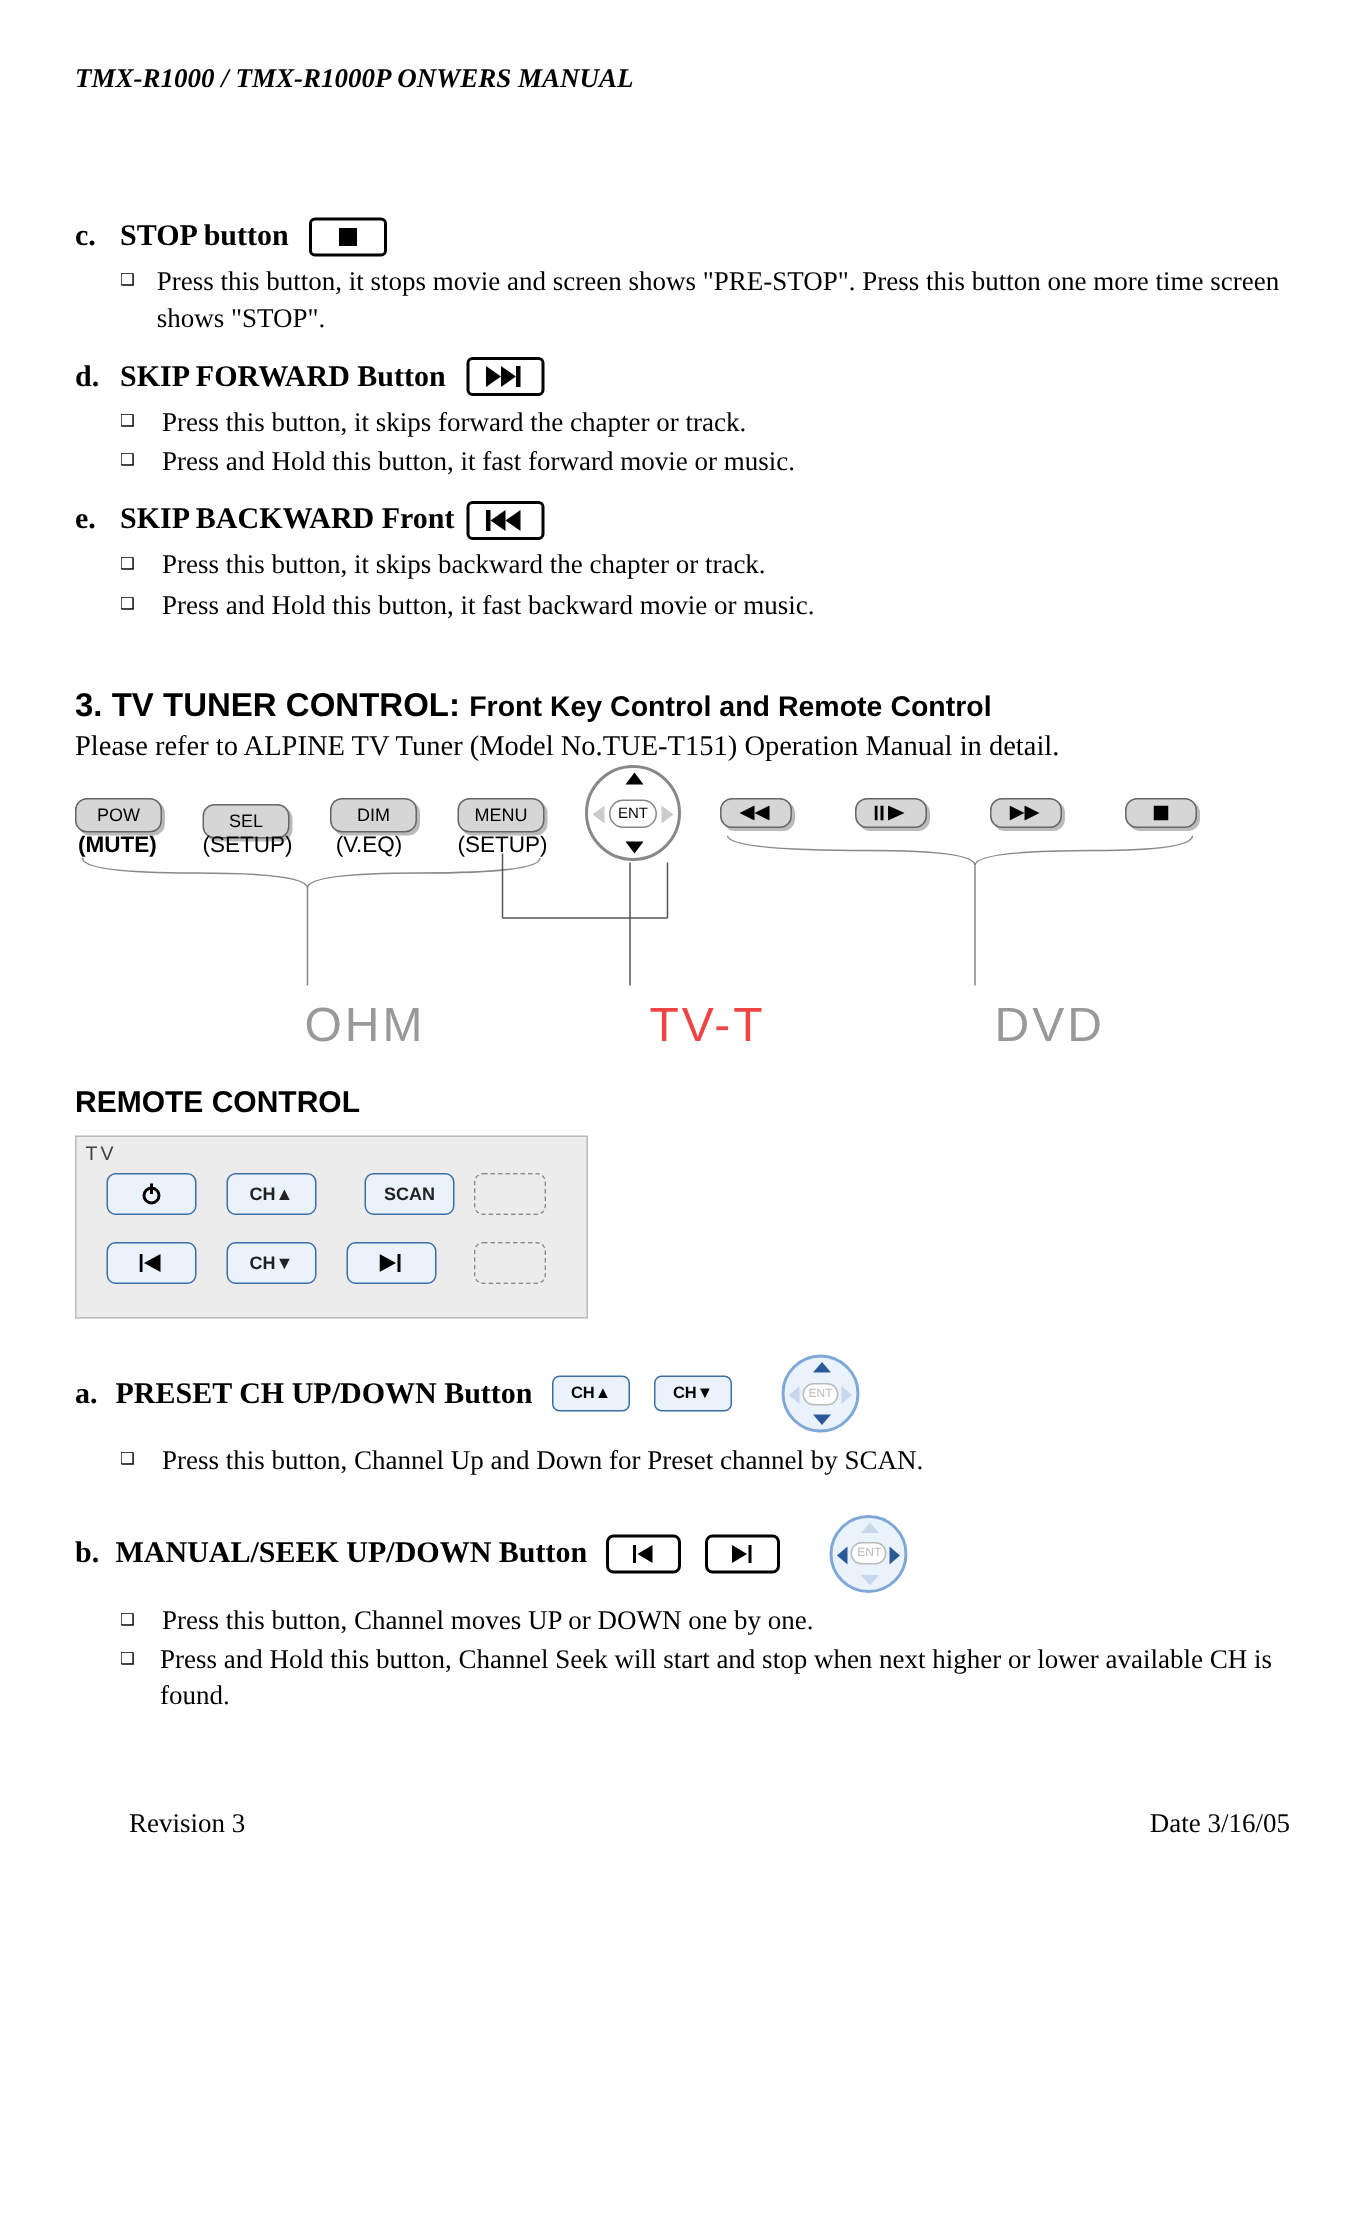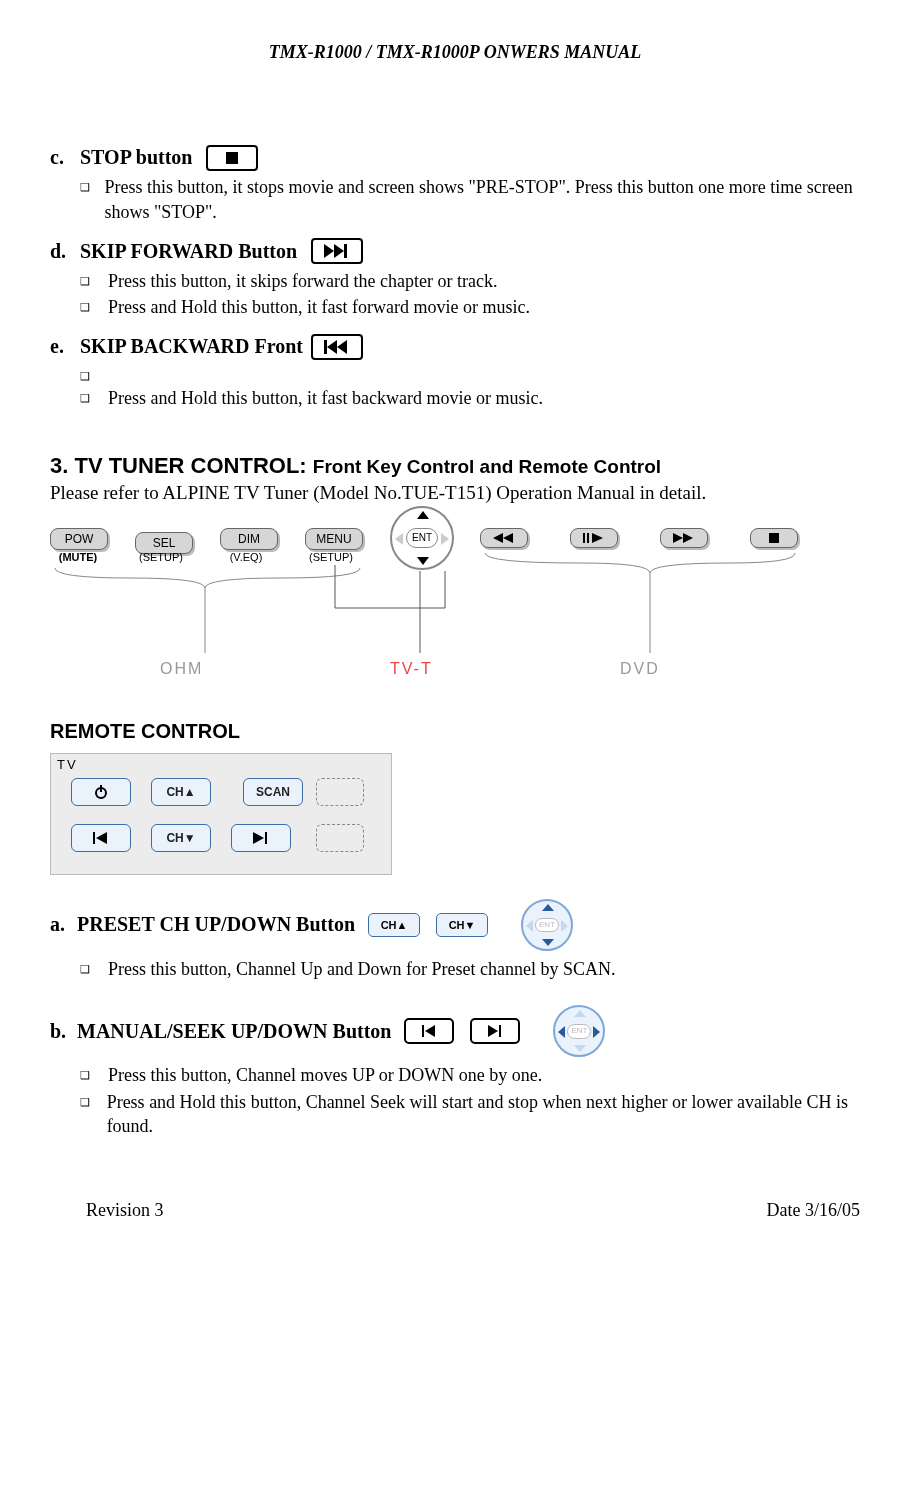--- a/index.html
+++ b/index.html
@@ -9,21 +9,20 @@
     width: 810px;
     font-size: 18px;
     line-height: 1.35;
     color: #000;
   }
   .header {
     font-style: italic;
     font-weight: bold;
     font-size: 18px;
     margin-bottom: 80px;
-    text-align: center;
   }
   .section-letter {
     font-weight: bold;
     font-size: 20px;
     display: flex;
     align-items: center;
     gap: 8px;
     margin-top: 14px;
     margin-bottom: 4px;
   }
@@ -103,21 +102,21 @@
     font-size: 12px;
     text-align: center;
     padding: 2px 4px;
     box-shadow: 2px 2px 0 #bbb;
     overflow: hidden;
     white-space: nowrap;
   }
   .under {
     position: absolute;
     font-family: Arial, sans-serif;
-    font-size: 11px;
+    font-size: 15px;
     text-align: center;
   }
   .nav-pad {
     position: absolute;
     width: 60px;
     height: 60px;
     border: 2px solid #888;
     border-radius: 50%;
     background: #fff;
     display: flex;
@@ -132,43 +131,44 @@
     padding: 2px 5px;
     background: #fff;
   }
   .nav-pad .tri {
     position: absolute;
     width: 0; height: 0;
   }
   .band-label {
     position: absolute;
     font-family: Arial, sans-serif;
-    font-size: 16px;
+    font-size: 32px;
     color: #999;
     letter-spacing: 2px;
     top: 140px;
+    margin-left: 43px;
   }
   .band-label.active { color: #ef4444; }
 
   
   .remote-box {
     width: 340px;
     height: 120px;
     background: #ececec;
     border: 1px solid #bbb;
     position: relative;
     margin-top: 4px;
   }
   .remote-label {
     position: absolute;
     left: 6px;
     top: 2px;
     font-family: Arial, sans-serif;
     font-size: 13px;
-    color: #000000;
+    color: #404040;
     letter-spacing: 2px;
     text-align: center;
   }
   .rbtn {
     position: absolute;
     border: 1.5px solid #3a6ea5;
     background: #eaf2fb;
     border-radius: 6px;
     width: 58px;
     height: 26px;
@@ -290,20 +290,21 @@
   <span class="btn-box" style="margin-left:0">
     <svg width="26" height="14">
       <rect x="0" y="0" width="3" height="14" fill="#000"></rect>
       <polygon points="13,0 3,7 13,14" fill="#000"></polygon>
       <polygon points="23,0 13,7 23,14" fill="#000"></polygon>
     </svg>
   </span>
 </div>
 <div class="bullet-row">
   <span class="sq">❑</span>
+  <span>Press this button, it skips backward the chapter or track.</span>
 </div>
 <div class="bullet-row">
   <span class="sq">❑</span>
   <span>Press and Hold this button, it fast backward movie or music.</span>
 </div>
 
 <div class="h2">
   <span>3. TV TUNER CONTROL:</span>
   <span class="sub">Front Key Control and Remote Control</span>
 </div>

